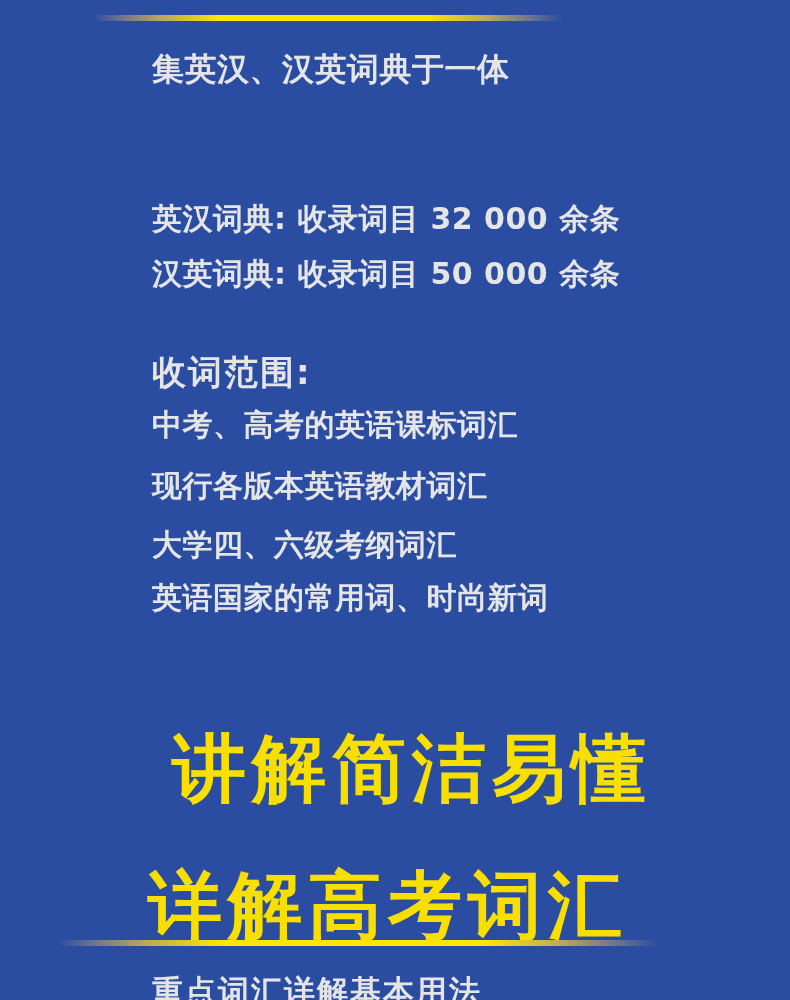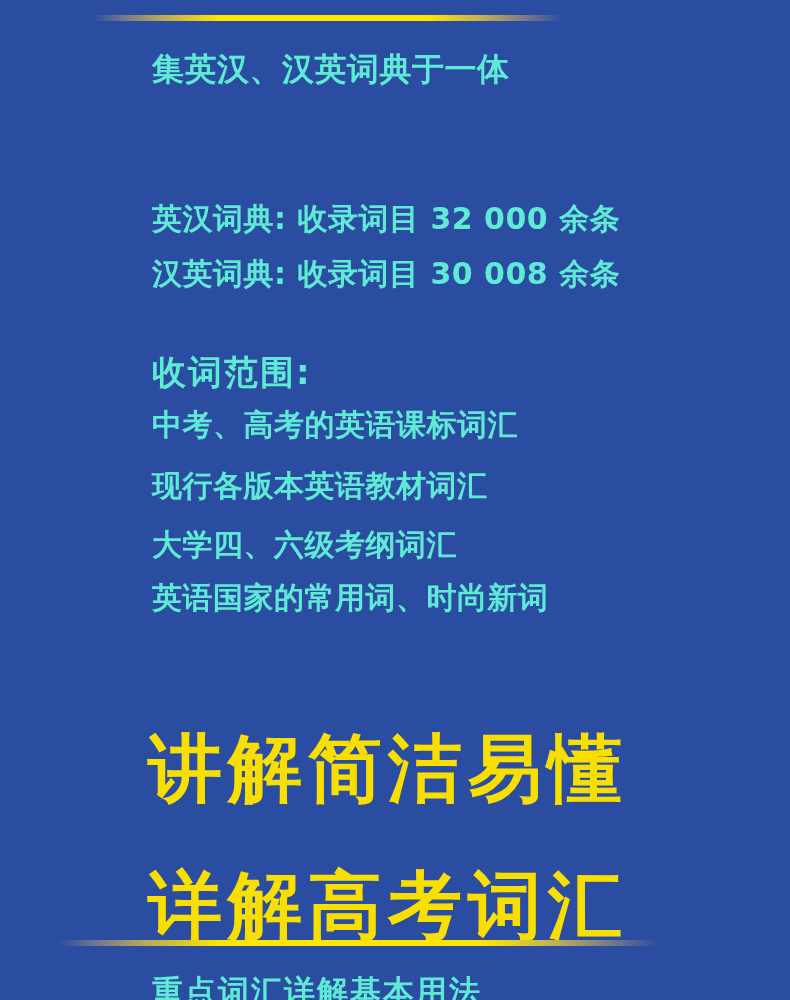--- a/index.html
+++ b/index.html
@@ -11,21 +11,21 @@
     position: relative;
     width: 790px;
     height: 1000px;
     background: #2A4DA1;
     overflow: hidden;
     font-family: "DejaVu Sans", sans-serif;
   }
   .txt {
     position: absolute;
     left: 152px;
-    color: #5eead4;
+    color: #e5e5e5;
     font-weight: 700;
     line-height: 1.08;
     white-space: nowrap;
     letter-spacing: 1px;
   }
   .page-title   { top: 52px;  font-size: 32px; letter-spacing: 0.5px; }
   .sec-heading  { font-size: 34px; letter-spacing: 2px; }
   .wc-heading   { top: 144px; }
   .ws-heading   { top: 354px; }
   .body-line    { font-size: 30px; letter-spacing: 0.5px; }
@@ -38,21 +38,21 @@
   .highlight {
     position: absolute;
     left: 148px;
     color: #F8DF00;
     font-weight: 900;
     font-size: 74px;
     letter-spacing: 6px;
     line-height: 1;
     white-space: nowrap;
   }
-  .highlight-1 { top: 731px; }
+  .highlight-1 { top: 731px; margin-left: 24px; }
   .highlight-2 { top: 868px; }
   .next-title  { top: 975px; font-size: 31px; letter-spacing: 2px; }
   .divider {
     position: absolute;
     height: 6px;
     border-radius: 3px;
     filter: blur(0.7px);
     background: linear-gradient(90deg,
       rgba(42,77,161,0) 0%,
       #70748e 6%,
@@ -69,21 +69,21 @@
 </head>
 <body>
 
 <div class="page">
 
   <div class="divider divider-top"></div>
 
   <div class="txt page-title">集英汉、汉英词典于一体</div>
 
   <div class="txt body-line wc-item-0">英汉词典: 收录词目 32 000 余条</div>
-  <div class="txt body-line wc-item-1">汉英词典: 收录词目 30 008 余条</div>
+  <div class="txt body-line wc-item-1">汉英词典: 收录词目 50 000 余条</div>
 
   <div class="txt sec-heading ws-heading">收词范围:</div>
   <div class="txt body-line ws-item-0">中考、高考的英语课标词汇</div>
   <div class="txt body-line ws-item-1">现行各版本英语教材词汇</div>
   <div class="txt body-line ws-item-2">大学四、六级考纲词汇</div>
   <div class="txt body-line ws-item-3">英语国家的常用词、时尚新词</div>
 
   <div class="highlight highlight-1">讲解简洁易懂</div>
   <div class="highlight highlight-2">详解高考词汇</div>
 

